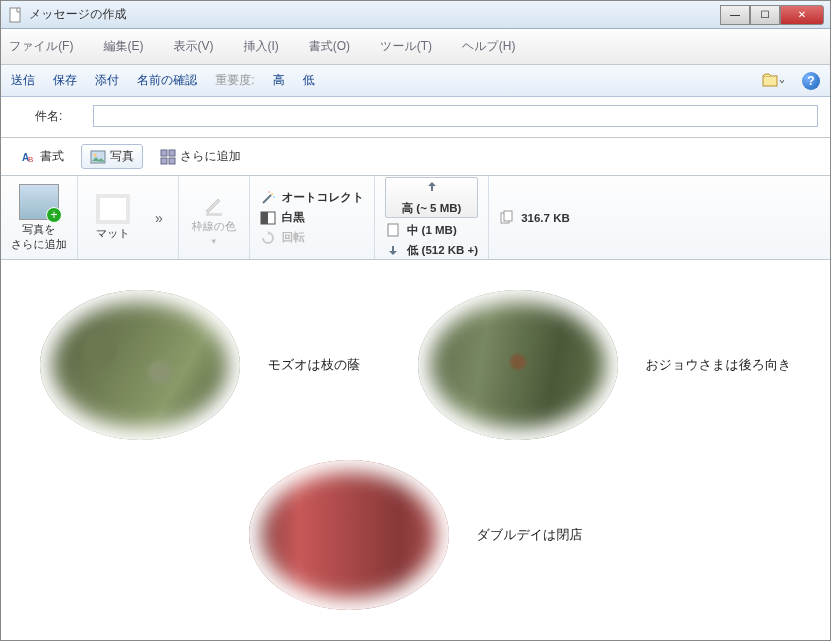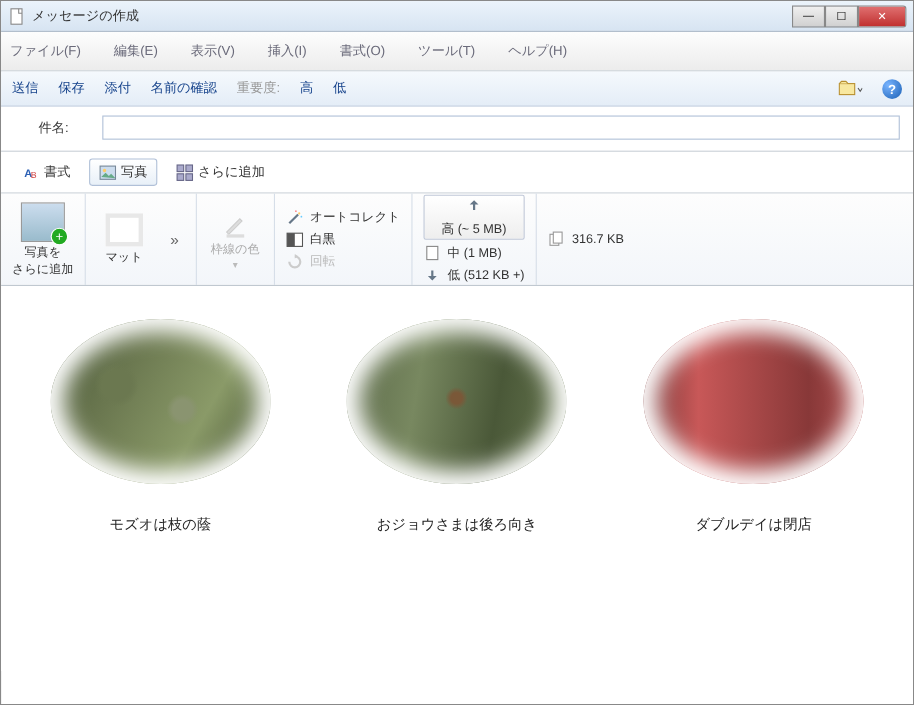--- a/index.html
+++ b/index.html
@@ -27,31 +27,31 @@
 .ccbcc { color: #0b57a6; text-align: right; margin-top: 2px; cursor: pointer; }
 .viewtabs { display: flex; align-items: center; gap: 8px; padding: 6px 10px; background: #fff; border-bottom: 1px solid #c0c8d0; }
 .vtab { display: flex; align-items: center; gap: 4px; padding: 3px 8px; border: 1px solid transparent; cursor: pointer; color: #333; }
 .vtab.active { border: 1px solid #b0c0d8; background: linear-gradient(#fff,#e8f0f8); border-radius: 3px; }
 .vtab .icon { width: 16px; height: 16px; display: inline-flex; }
 .ribbon { display: flex; border-bottom: 1px solid #c0c8d0; background: linear-gradient(#fdfdfd,#f3f6fa); height: 84px; }
 .rgroup { border-right: 1px solid #d6dee8; padding: 6px 10px; display: flex; align-items: center; gap: 12px; }
 .rcol { display: flex; flex-direction: column; align-items: center; gap: 2px; font-size: 11px; color: #333; cursor: pointer; min-width: 50px; }
 .rcol.disabled { color: #aaa; }
 .rlist { display: flex; flex-direction: column; gap: 4px; font-size: 11.5px; color: #333; }
-.rlist .row { display: flex; align-items: center; gap: 6px; cursor: pointer; }
+.rlist .row { display: flex; align-items: center; gap: 6px; cursor: pointer; font-weight: bold; }
 .rlist .row.btn { border: 1px solid #c0c8d8; padding: 1px 6px; border-radius: 2px; background: linear-gradient(#fff,#eee); flex-direction: column;}
 .rlist .icon { width: 16px; height: 16px; }
 .thumb { width: 40px; height: 36px; border: 1px solid #999; background: linear-gradient(#cde, #9bc); }
 .thumb.add { position: relative; }
 .thumb.add::after { content:"+"; position:absolute; bottom:-4px; right:-4px; width:14px; height:14px; border-radius:50%; background:#2a2; color:#fff; font-size:12px; line-height:14px; text-align:center; border:1px solid #fff;}
 .thumb.matte { background: #fff; border: 4px solid #e8e8e8; width:34px; height:30px; }
 .thumb.wood { border: 5px solid #c89850; background: #eee; width:34px; height:30px; }
 .content { position: relative; height: 350px; overflow-y: scroll; background: #fff; padding: 30px 20px; }
 .gallery { display: flex; justify-content: space-around; align-items: center; flex-wrap: wrap; gap: 20px; }
-.photo-item { display: flex; flex-direction: column; align-items: center; gap: 28px; }
+.photo-item { display: flex; flex-direction: row; align-items: center; gap: 28px; }
 .oval { width: 200px; height: 150px; border-radius: 50%; background-size: cover; background-position: center; box-shadow: 0 0 20px 12px #fff inset; }
 .oval.p1 { background: radial-gradient(circle at 30% 40%, #6b7850 8%, transparent 12%), radial-gradient(circle at 60% 55%, #8a9470 6%, transparent 10%), linear-gradient(120deg,#4a5838,#6b7850,#8a9a68,#3a4828); }
 .oval.p2 { background: radial-gradient(circle at 50% 48%, #7a5838 4%, transparent 8%), linear-gradient(100deg,#5a6848,#788860,#4a5838,#687850); }
 .oval.p3 { background: linear-gradient(90deg,#7a3838,#c85858,#a84848,#883838,#b05050); }
 .caption { font-size: 13px; color: #222; }
 svg { display: block; }
 </style>
 </head>
 <body>
 

